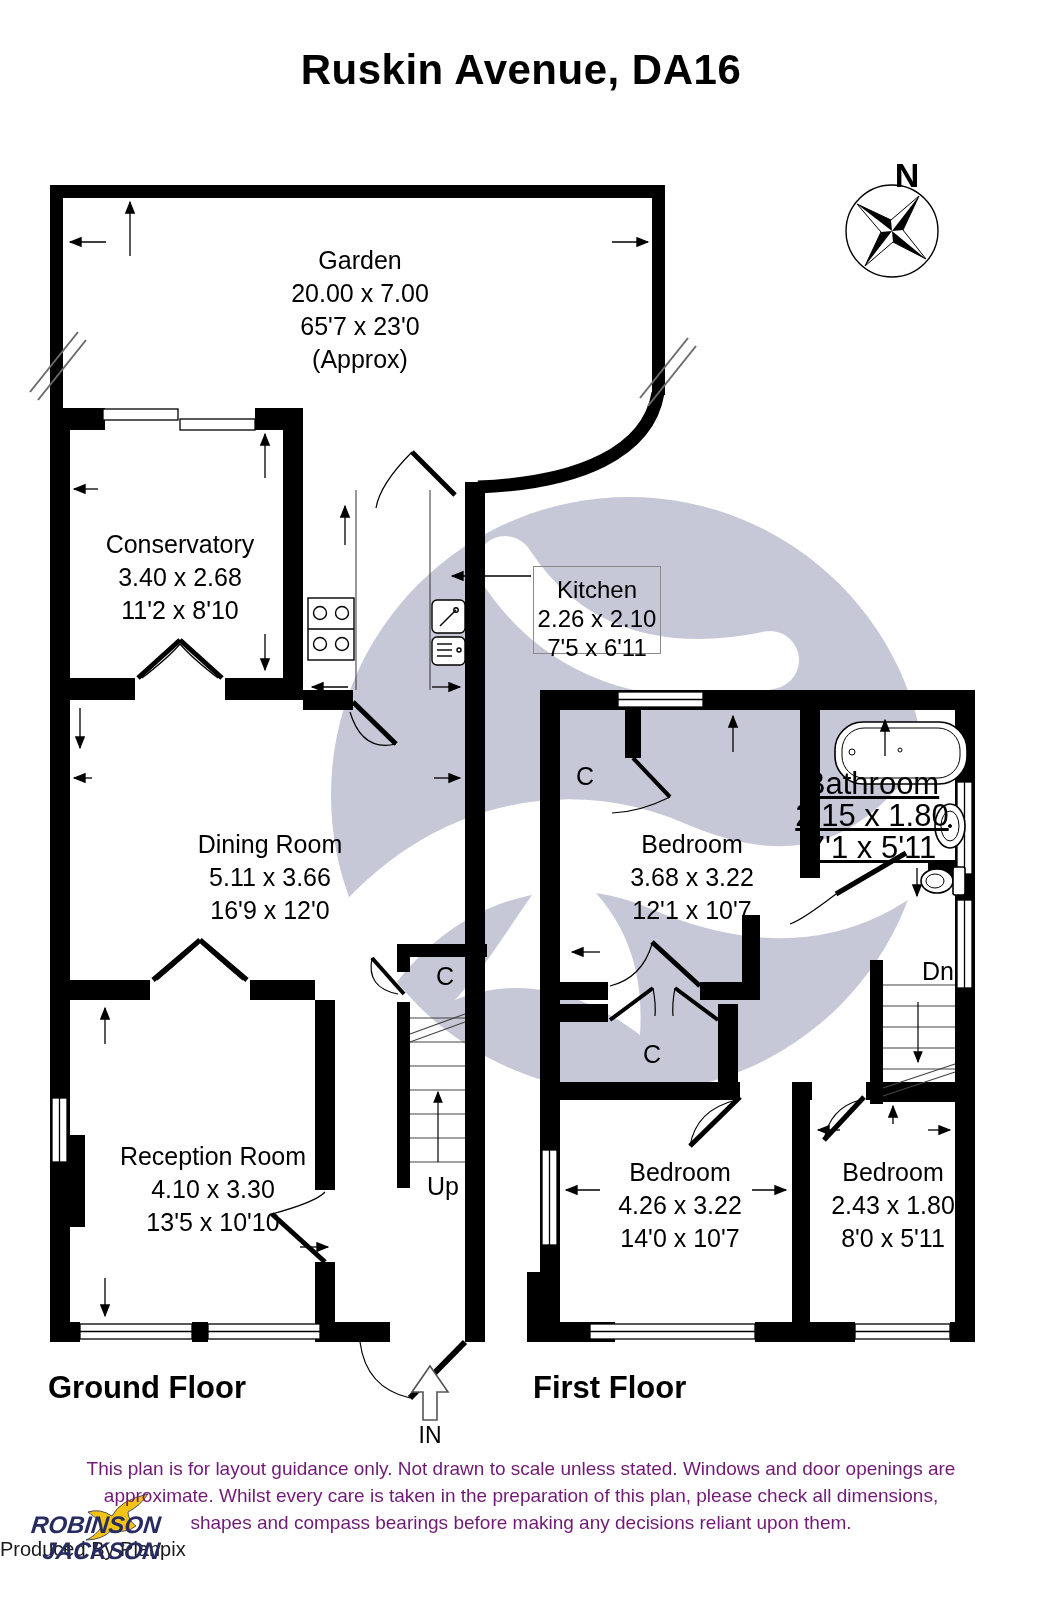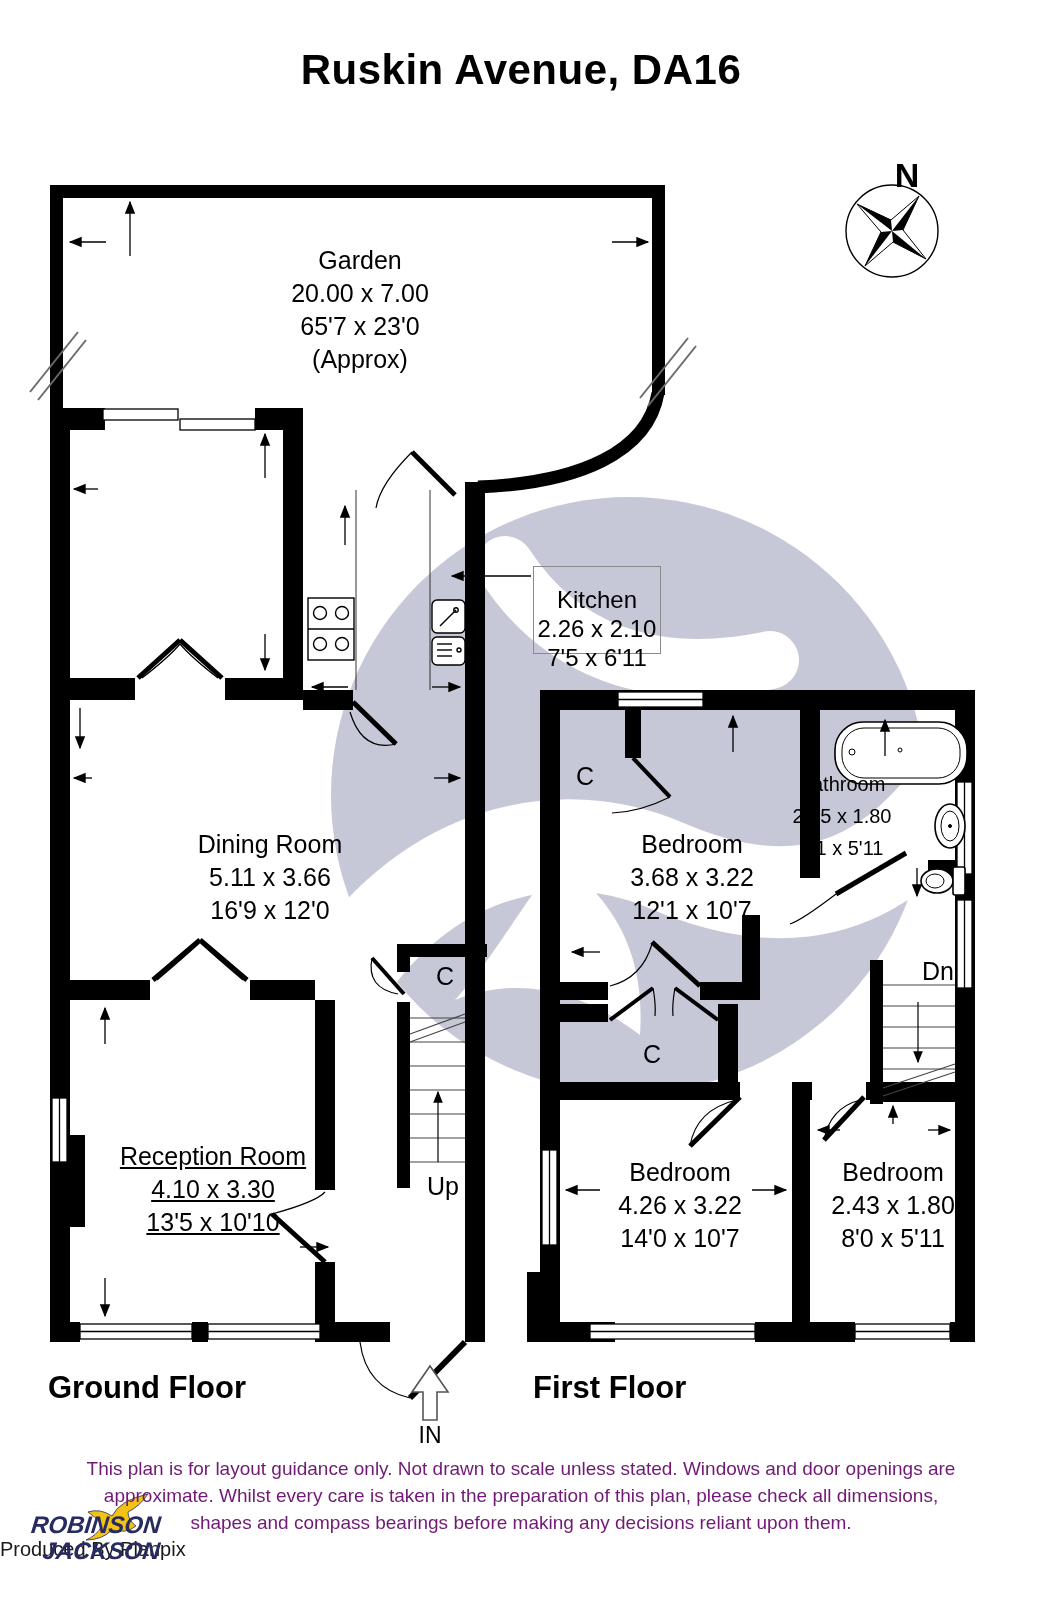--- a/index.html
+++ b/index.html
@@ -7,21 +7,21 @@
         font-family:"Liberation Sans", sans-serif;color:#000;overflow:hidden;}
   .layer{position:absolute;left:0;top:0;width:100%;height:100%;}
   svg{position:absolute;left:0;top:0;}
   .title{position:absolute;left:0;top:46px;width:100%;text-align:center;
          font-size:42px;font-weight:bold;letter-spacing:.5px;}
   .subtitle{position:absolute;left:0;top:104px;width:100%;text-align:center;font-size:27px;}
   .room-label{position:absolute;transform:translateX(-50%);text-align:center;
               font-size:25px;line-height:33px;white-space:nowrap;}
   .kitchen-box{position:absolute;left:533px;top:566px;width:128px;height:88px;
                border:1px solid #8a8a8a;text-align:center;font-size:24px;line-height:29px;
-               padding-top:18px;box-sizing:border-box;}
+               padding-top:8px;box-sizing:border-box;}
   .tag{position:absolute;transform:translateX(-50%);font-size:25px;white-space:nowrap;}
   .north-label{position:absolute;left:907px;top:156px;transform:translateX(-50%);
                font-size:34px;font-weight:bold;}
   .floor-label{position:absolute;top:1370px;font-size:31px;font-weight:bold;}
   .disclaimer{position:absolute;left:50%;transform:translateX(-50%);top:1455px;width:880px;
               text-align:center;font-size:19px;line-height:27px;color:#701a75;}
   .produced{position:absolute;left:0;top:1538px;width:100%;text-align:left;
             font-size:20px;color:#1a1a1a;}
   .brand{position:absolute;left:30px;top:1512px;font-size:24px;line-height:26px;
          font-weight:bold;font-style:italic;transform:skewX(-6deg);color:#272b5f;}
@@ -281,46 +281,51 @@
 
   <div class="north-label">N</div>
 
   <div class="room-label" style="left:360px;top:244px;">
     <div>Garden</div>
     <div>20.00 x 7.00</div>
     <div>65'7 x 23'0</div>
     <div>(Approx)</div>
   </div>
 
+  <div class="room-label" style="left:180px;top:528px;">
+    <div>Conservatory</div>
+    <div>3.40 x 2.68</div>
+    <div>11'2 x 8'10</div>
+  </div>
 
   <div class="kitchen-box">
     <div>Kitchen</div>
     <div>2.26 x 2.10</div>
     <div>7'5 x 6'11</div>
   </div>
 
   <div class="room-label" style="left:270px;top:828px;">
     <div>Dining Room</div>
     <div>5.11 x 3.66</div>
     <div>16'9 x 12'0</div>
   </div>
 
-  <div class="room-label" style="left:213px;top:1140px;text-decoration:underline;">
+  <div class="room-label" style="left:213px;top:1140px;">
     <div>Reception Room</div>
     <div>4.10 x 3.30</div>
     <div>13'5 x 10'10</div>
   </div>
 
   <div class="room-label" style="left:692px;top:828px;">
     <div>Bedroom</div>
     <div>3.68 x 3.22</div>
     <div>12'1 x 10'7</div>
   </div>
 
-  <div class="room-label" style="left:842px;top:768px;font-size:20px;line-height:32px;">
+  <div class="room-label" style="left:872px;top:768px;font-size:31px;line-height:32px;text-decoration:underline;">
     <div>Bathroom</div>
     <div>2.15 x 1.80</div>
     <div>7'1 x 5'11</div>
   </div>
 
   <div class="room-label" style="left:680px;top:1156px;">
     <div>Bedroom</div>
     <div>4.26 x 3.22</div>
     <div>14'0 x 10'7</div>
   </div>

